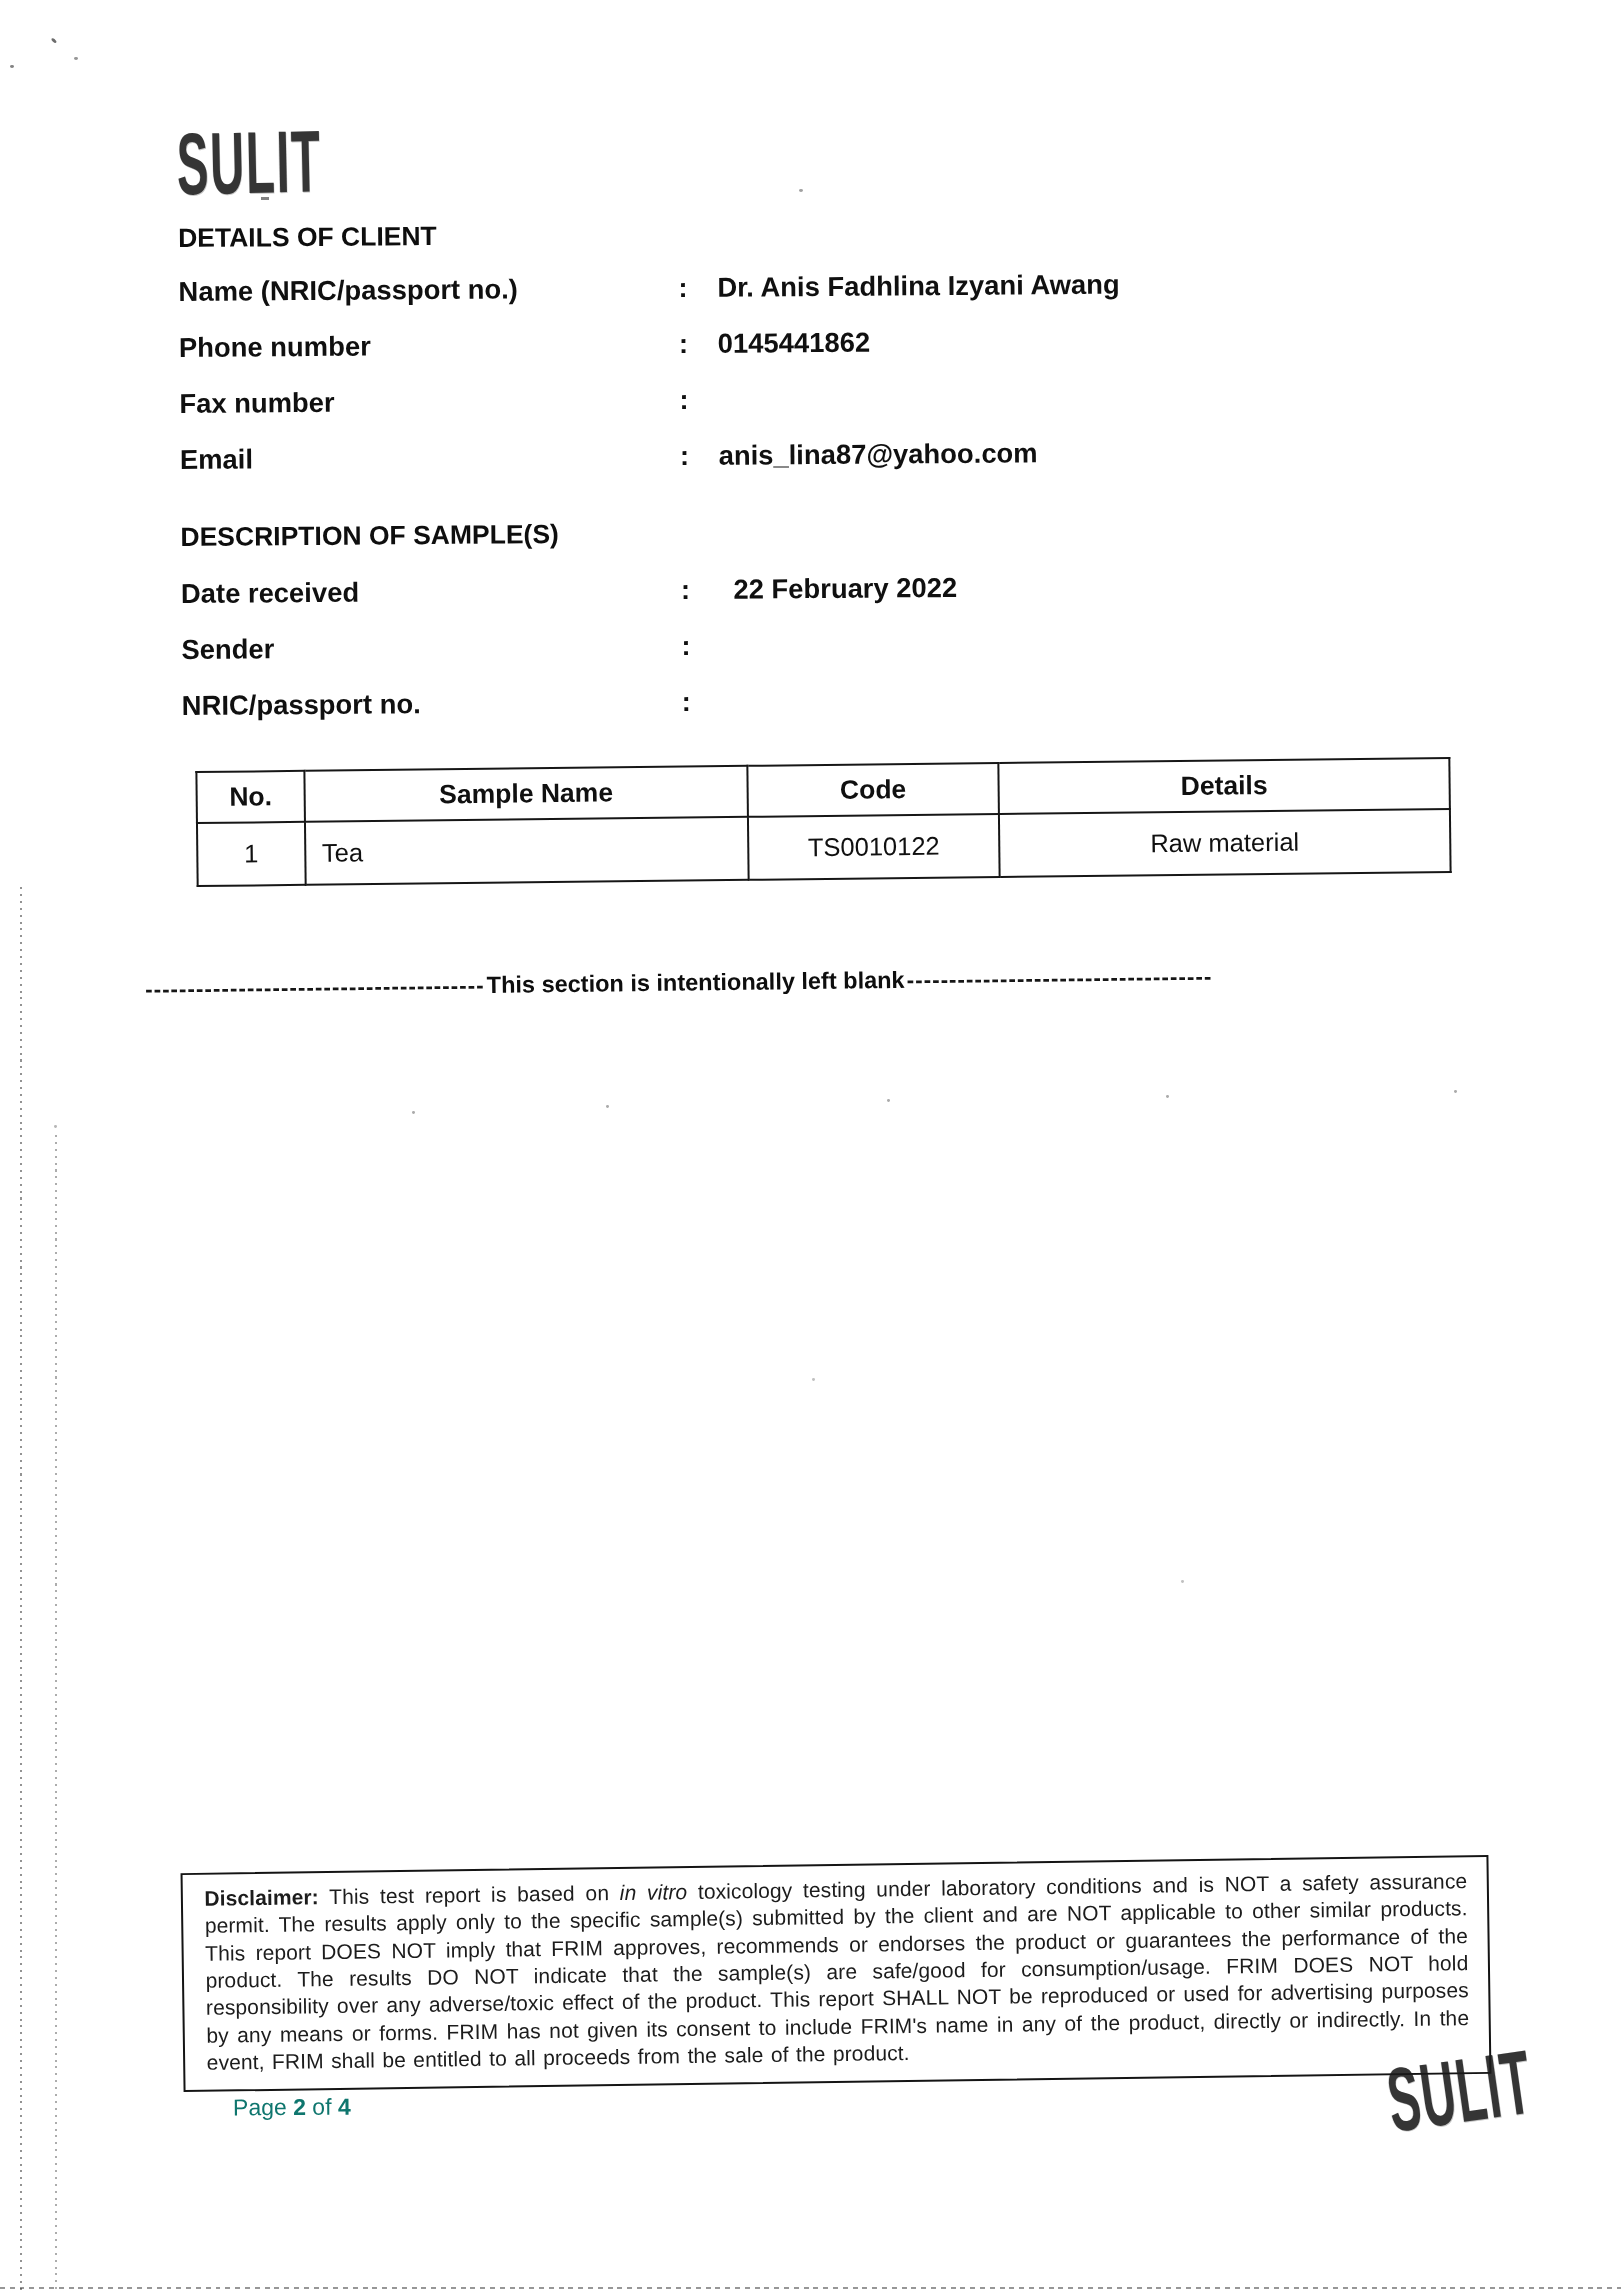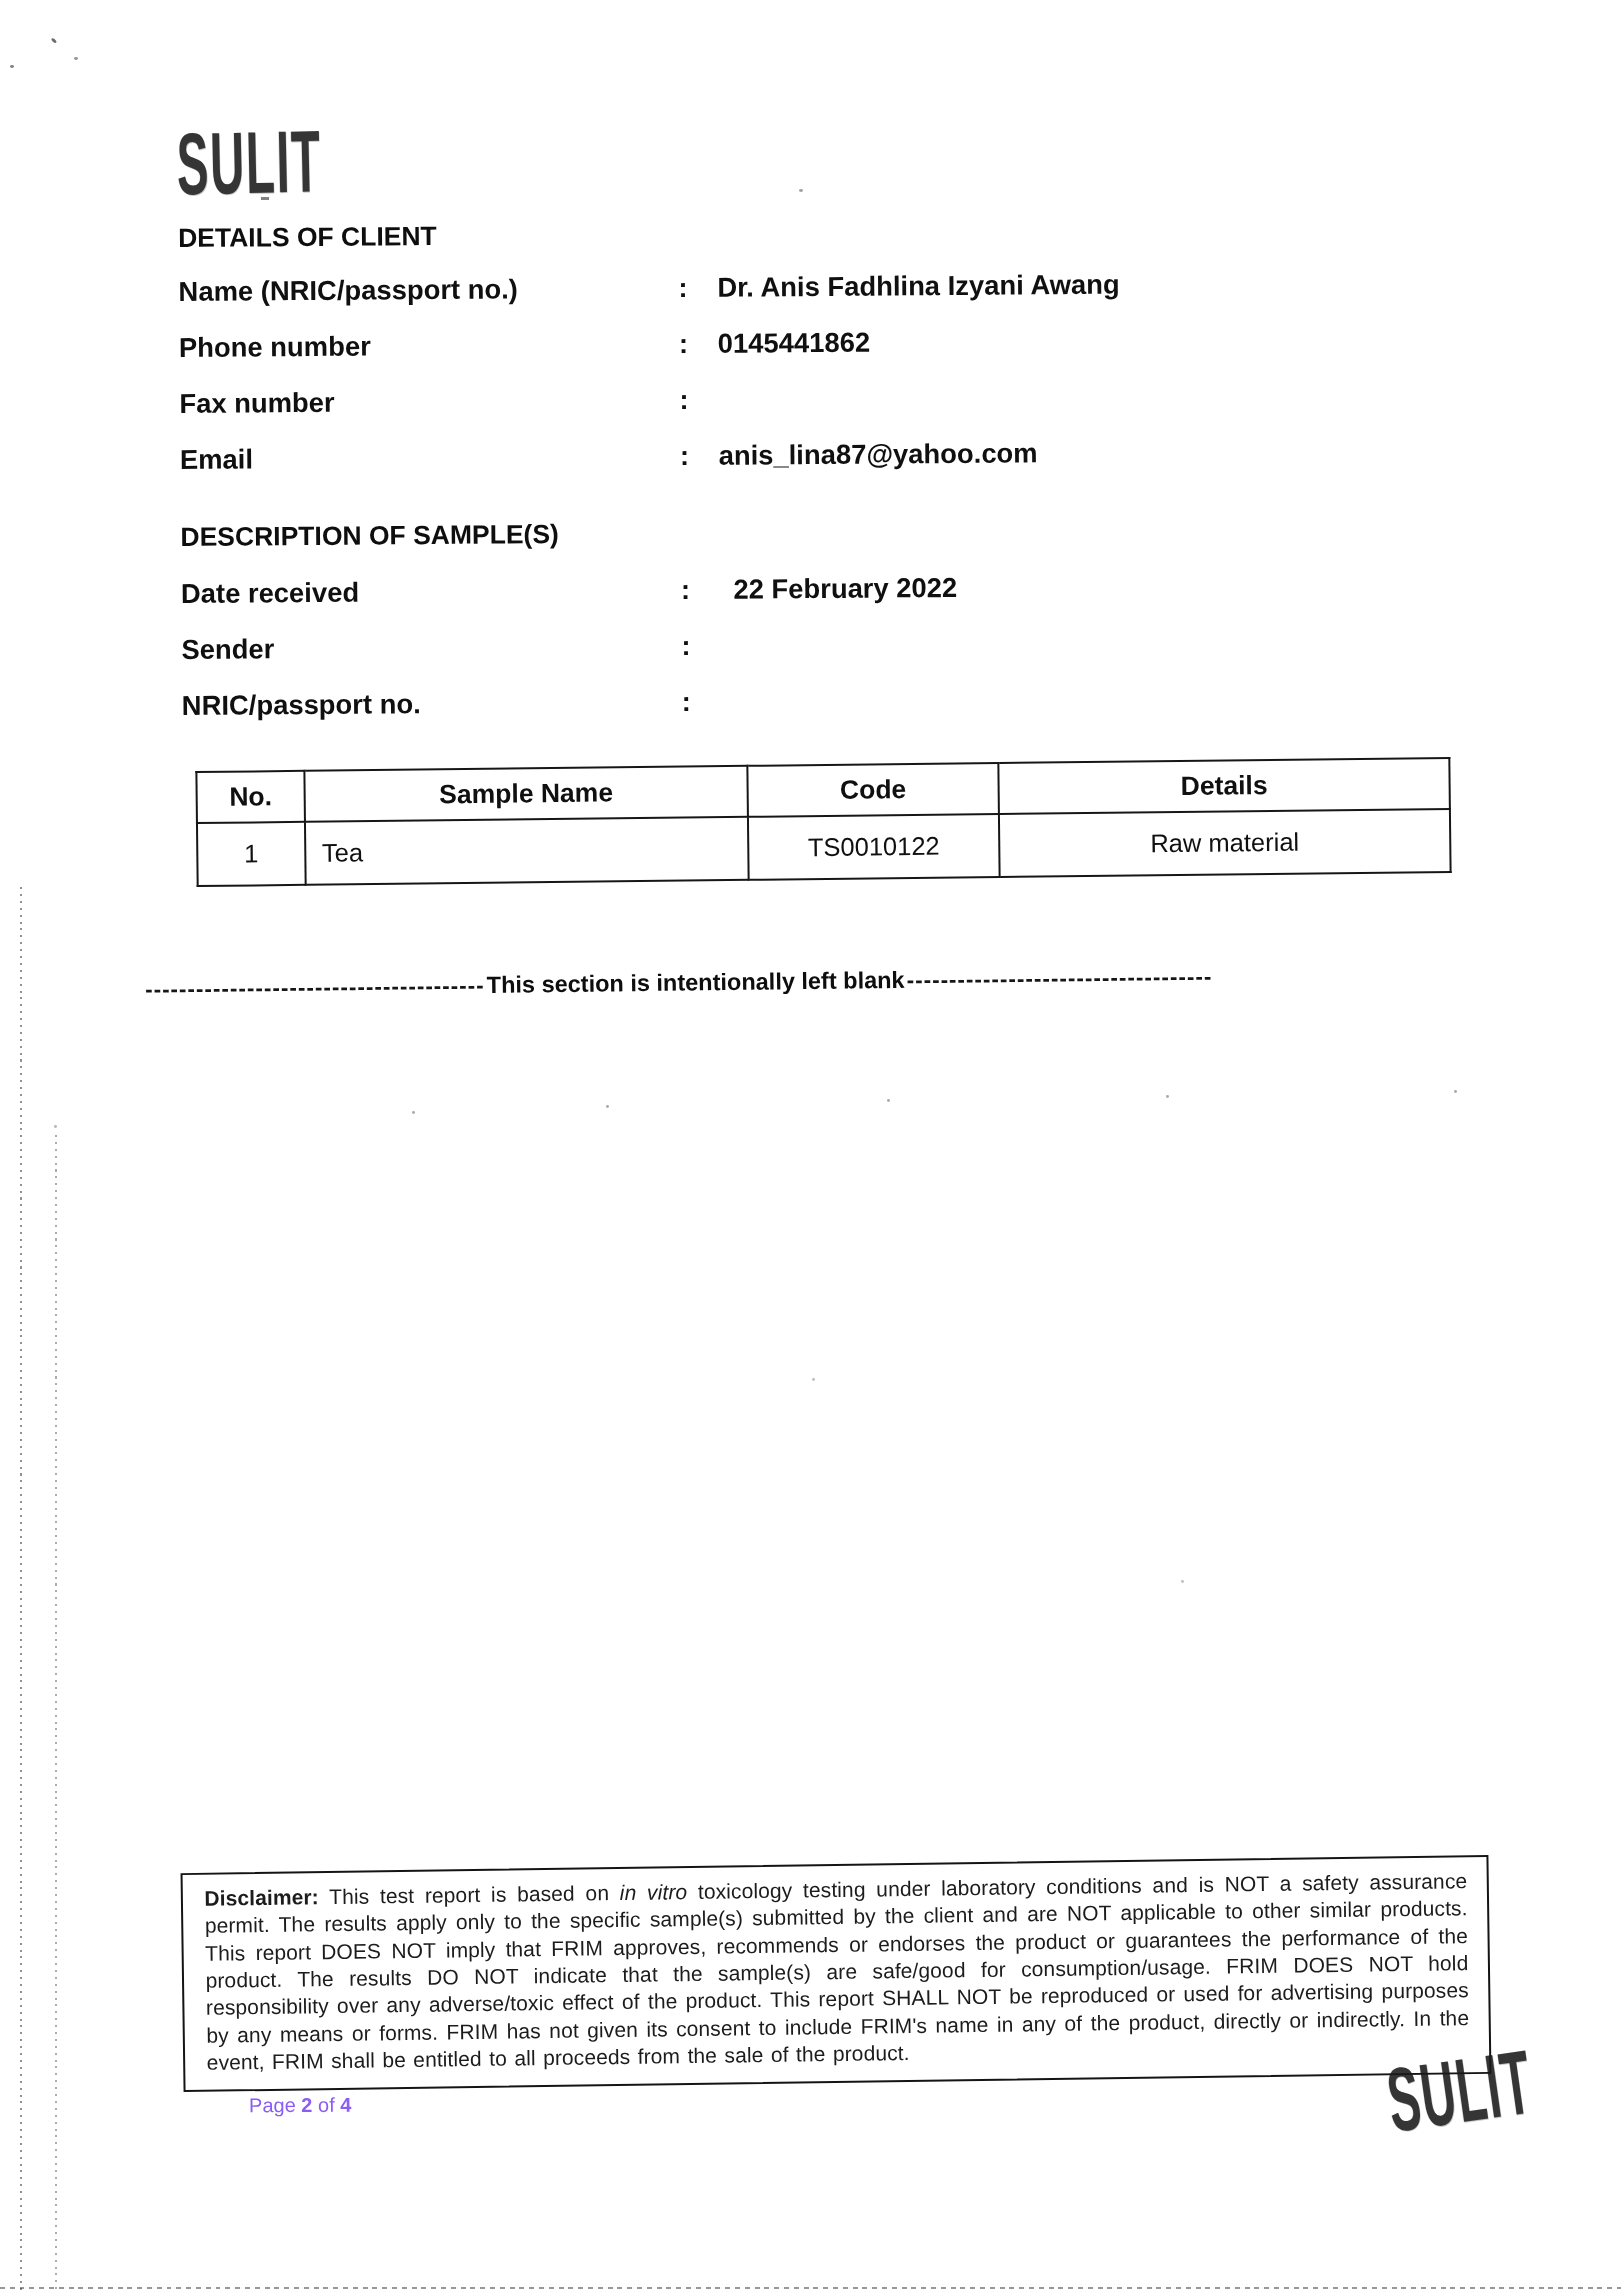--- a/index.html
+++ b/index.html
@@ -50,21 +50,21 @@
   #disclaimer{
     left:182px;top:1864px;width:1308px;transform:rotate(-0.8deg);
     border:2.9px solid #141414;padding:9.8px 19.6px 13.7px 21.6px;box-sizing:border-box;
     font-size:21px;line-height:27.4px;text-align:justify;color:#1c1c1c;
     letter-spacing:0.1px;word-spacing:1.5px;
   }
   #disclaimer b{font-weight:700;}
   #disclaimer em{font-style:italic;}
 
   
-  #footer{left:249px;top:2094px;font-size:20px;transform:rotate(-0.4deg);color:#8b5cf6;white-space:nowrap;}
+  #footer{left:233px;top:2094px;font-size:23px;transform:rotate(-0.4deg);color:#0f766e;white-space:nowrap;}
   #footer .pg-bold{font-weight:700;}
 
   
   .scanline{
     width:2px;opacity:.55;
     background-image:repeating-linear-gradient(to bottom,#3a3a3a 0 2px,transparent 2px 6.9px);
   }
   #scanline-a{left:19.6px;top:887px;height:1406px;}
   #scanline-b{left:55px;top:1135px;height:1158px;opacity:.42;}
   #bottom-edge{

